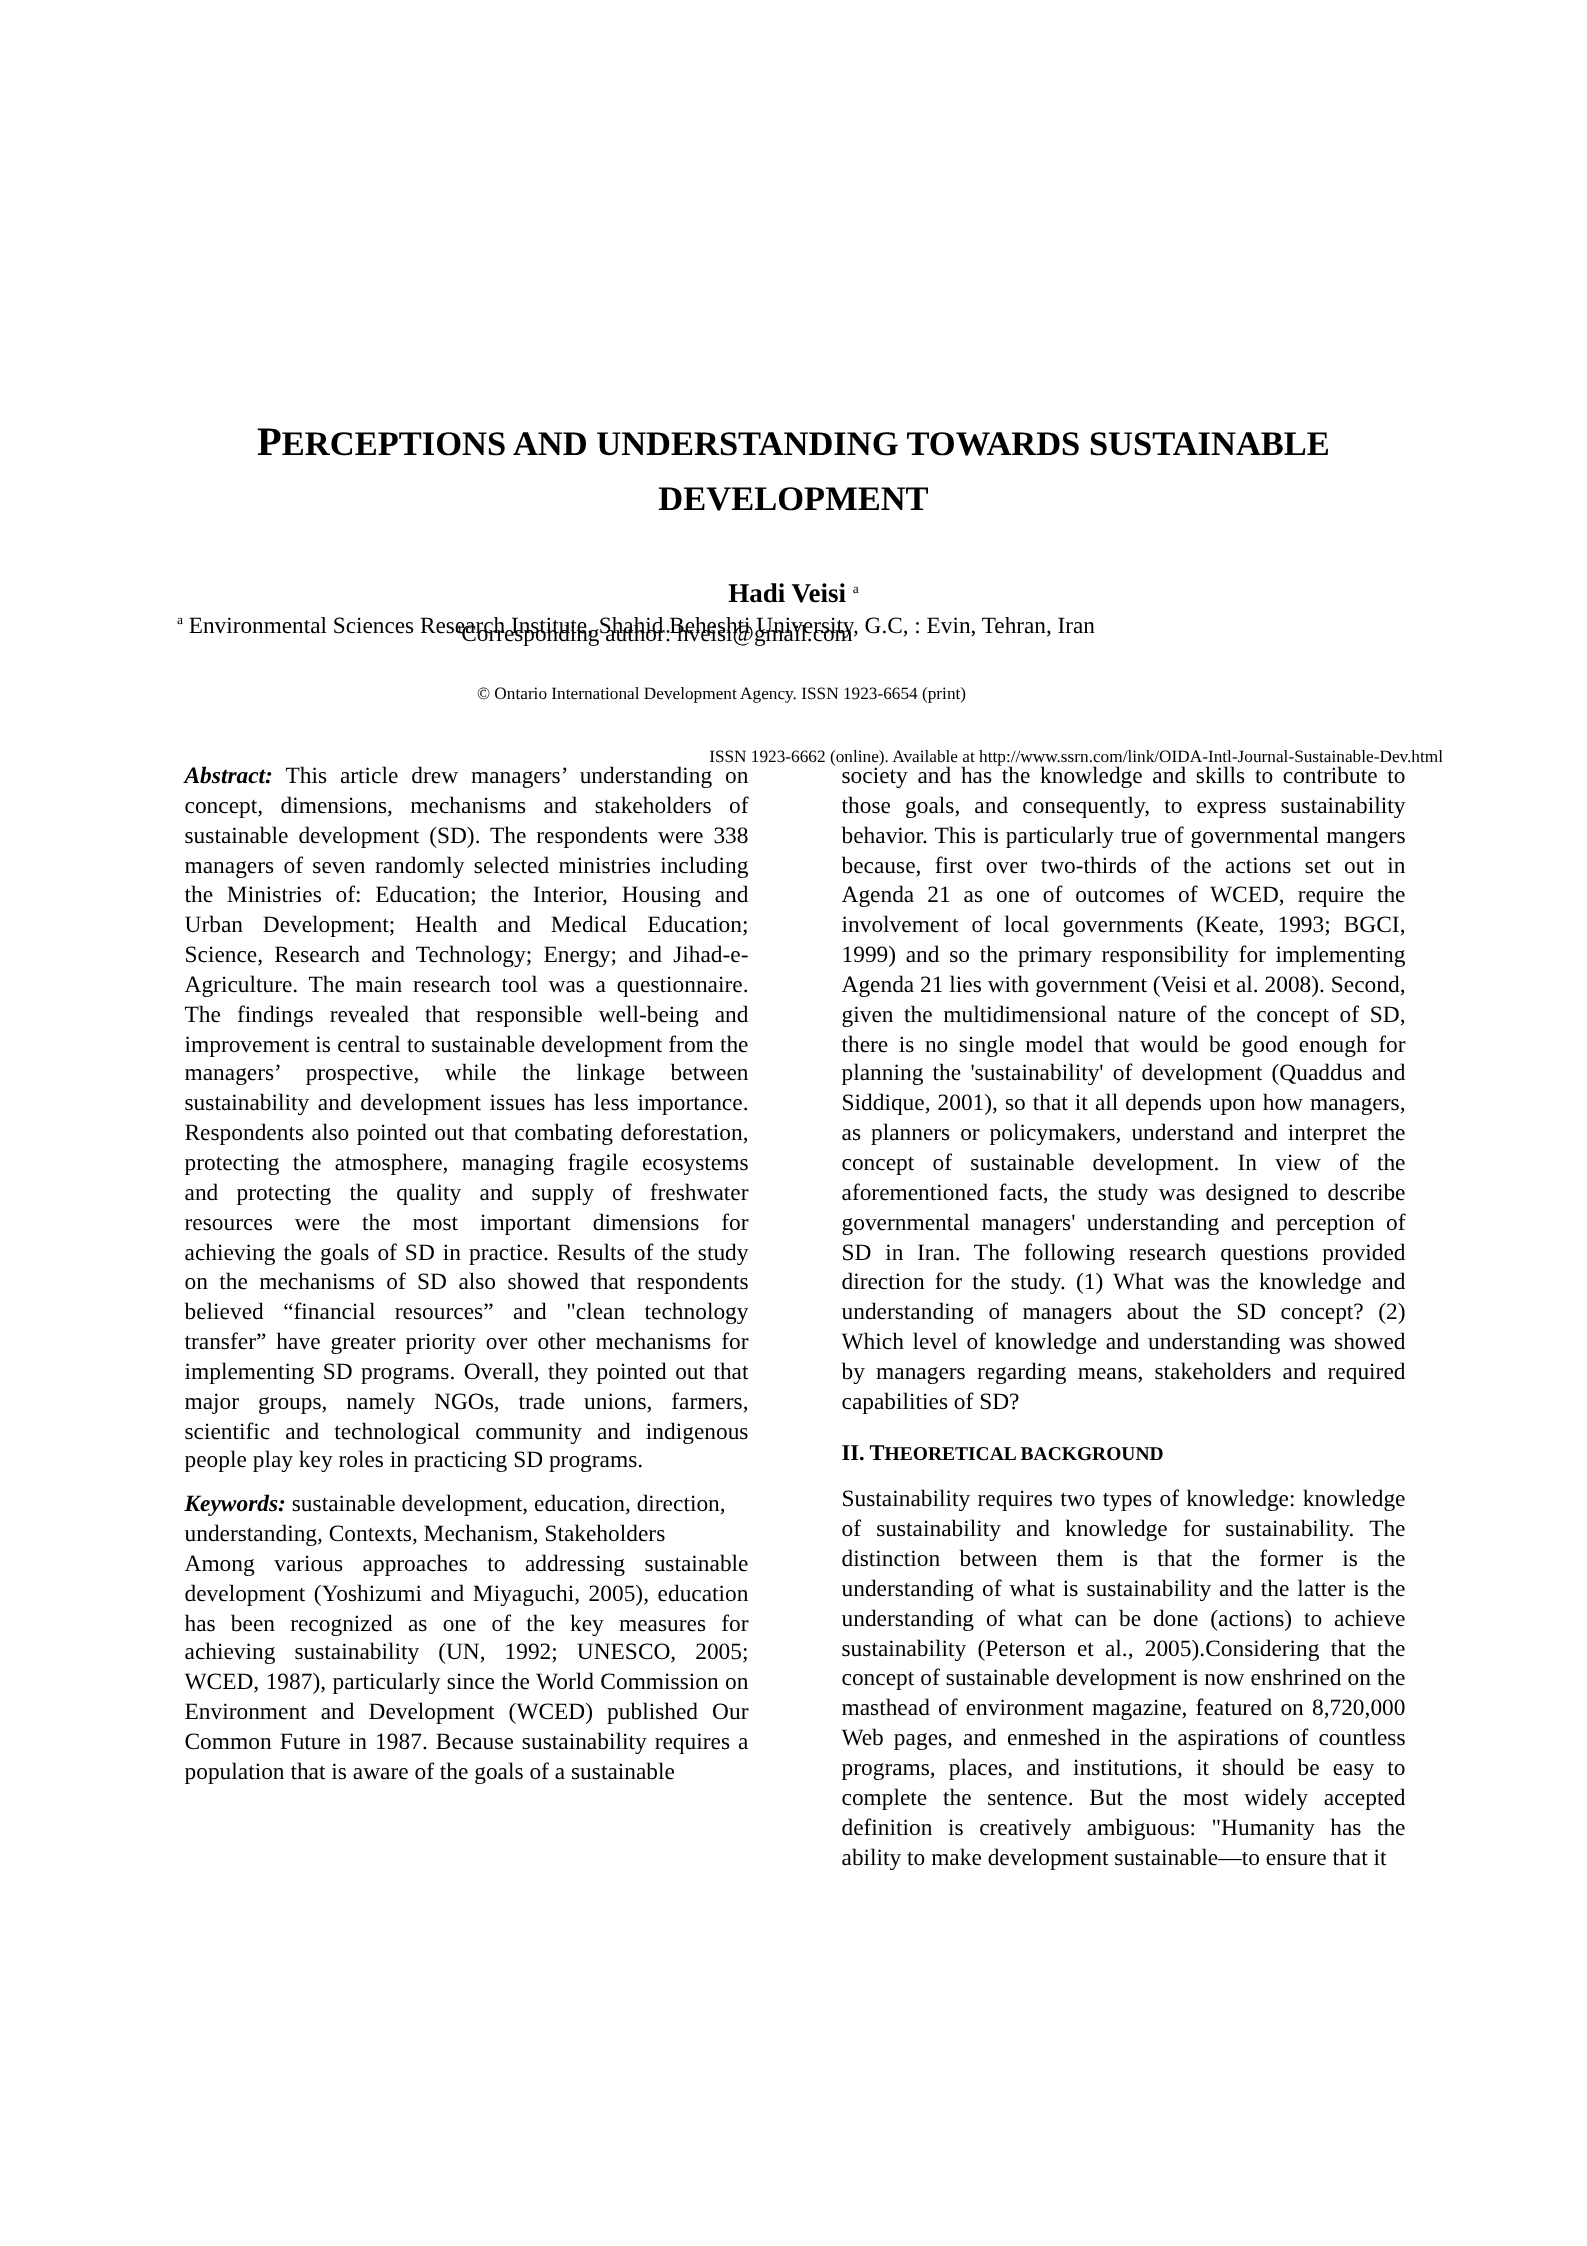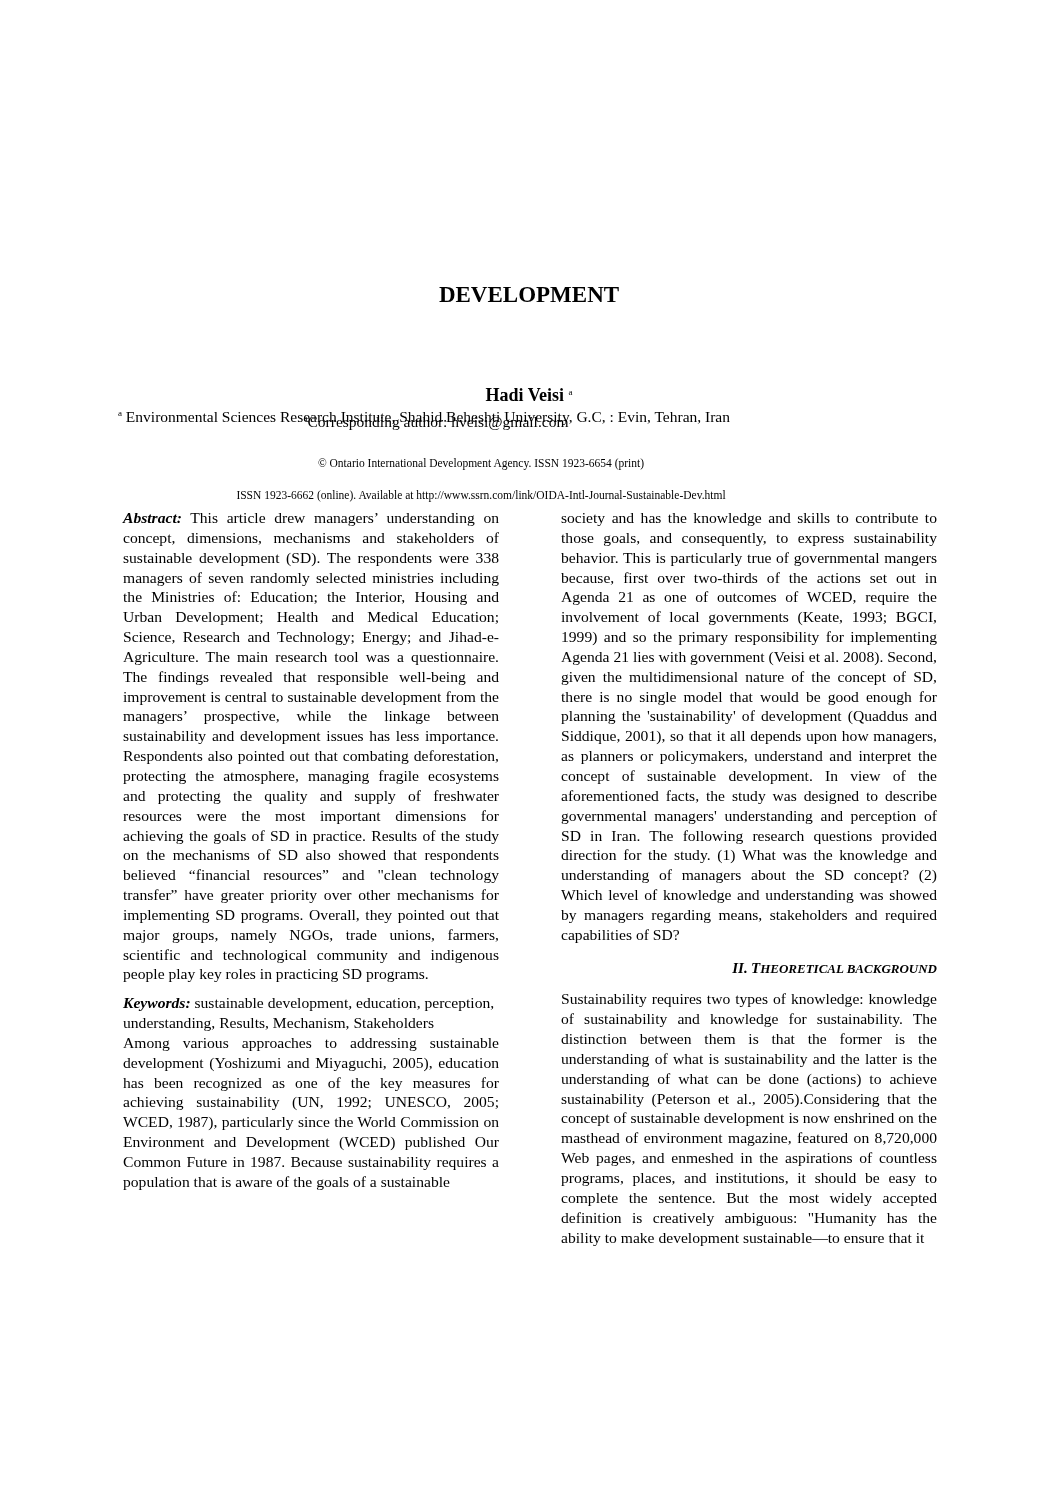--- a/index.html
+++ b/index.html
@@ -22,40 +22,41 @@
     position: absolute; left: 0; width: 848px; text-align: center;
     font-size: 15.5px; line-height: 20px;
   }
   .aff1 { top: 403px; }
   .aff2 { top: 408px; margin-left: 12px; }
   .pub {
     position: absolute; left: 0; width: 962px; text-align: center;
     font-size: 11.5px; line-height: 17px;
   }
   .pub1 { top: 455px; }
-  .pub2 { top: 487px; }
+  .pub2 { top: 497px; text-align: right; }
   .col {
     position: absolute; top: 508px; width: 376px;
     font-size: 15.6px; line-height: 19.85px; text-align: justify;
   }
   .col-left { left: 123px; }
   .col-right { left: 561px; }
   .col p { margin: 0; }
   .lbl { font-weight: bold; font-style: italic; }
   .kw { margin-top: 9px !important; text-align: left; }
   .sec {
-    text-align: right; font-weight: bold; font-size: 13px;
-    margin: 14px 0 11px 0 !important; font-variant: small-caps; font-style: italic;
+    text-align: left; font-weight: bold; font-size: 13px;
+    margin: 14px 0 11px 0 !important; font-variant: small-caps;
   }
   .sec .cap { font-size: 15px; }
 </style>
 </head>
 <body>
 
 <div class="title">
+  <div><span class="big">P</span><span>ERCEPTIONS AND UNDERSTANDING TOWARDS SUSTAINABLE</span></div>
   <div>DEVELOPMENT</div>
 </div>
 
 <div class="author">
   <span>Hadi Veisi</span>
   <sup>a</sup>
 </div>
 
 <div class="aff aff1">
   <sup>a</sup>
@@ -68,21 +69,21 @@
 <div class="pub pub1">© Ontario International Development Agency. ISSN 1923-6654 (print)</div>
 <div class="pub pub2">ISSN 1923-6662 (online). Available at http://www.ssrn.com/link/OIDA-Intl-Journal-Sustainable-Dev.html</div>
 
 <div class="col col-left">
   <p>
     <span class="lbl">Abstract:</span>
     <span>This article drew managers’ understanding on concept, dimensions, mechanisms and stakeholders of sustainable development (SD). The respondents were 338 managers of seven randomly selected ministries including the Ministries of: Education; the Interior, Housing and Urban Development; Health and Medical Education; Science, Research and Technology; Energy; and Jihad-e-Agriculture. The main research tool was a questionnaire. The findings revealed that responsible well-being and improvement is central to sustainable development from the managers’ prospective, while the linkage between sustainability and development issues has less importance. Respondents also pointed out that combating deforestation, protecting the atmosphere, managing fragile ecosystems and protecting the quality and supply of freshwater resources were the most important dimensions for achieving the goals of SD in practice. Results of the study on the mechanisms of SD also showed that respondents believed “financial resources” and "clean technology transfer” have greater priority over other mechanisms for implementing SD programs. Overall, they pointed out that major groups, namely NGOs, trade unions, farmers, scientific and technological community and indigenous people play key roles in practicing SD programs.</span>
   </p>
   <p class="kw">
     <span class="lbl">Keywords:</span>
-    <span>sustainable development, education, perception, understanding, Results, Mechanism, Stakeholders</span>
+    <span>sustainable development, education, direction, understanding, Contexts, Mechanism, Stakeholders</span>
   </p>
   <p>Among various approaches to addressing sustainable development (Yoshizumi and Miyaguchi, 2005), education has been recognized as one of the key measures for achieving sustainability (UN, 1992; UNESCO, 2005; WCED, 1987), particularly since the World Commission on Environment and Development (WCED) published Our Common Future in 1987. Because sustainability requires a population that is aware of the goals of a sustainable</p>
 </div>
 
 <div class="col col-right">
   <p>society and has the knowledge and skills to contribute to those goals, and consequently, to express sustainability behavior. This is particularly true of governmental mangers because, first over two-thirds of the actions set out in Agenda 21 as one of outcomes of WCED, require the involvement of local governments (Keate, 1993; BGCI, 1999) and so the primary responsibility for implementing Agenda 21 lies with government (Veisi et al. 2008). Second, given the multidimensional nature of the concept of SD, there is no single model that would be good enough for planning the 'sustainability' of development (Quaddus and Siddique, 2001), so that it all depends upon how managers, as planners or policymakers, understand and interpret the concept of sustainable development. In view of the aforementioned facts, the study was designed to describe governmental managers' understanding and perception of SD in Iran. The following research questions provided direction for the study. (1) What was the knowledge and understanding of managers about the SD concept? (2) Which level of knowledge and understanding was showed by managers regarding means, stakeholders and required capabilities of SD?</p>
   <p class="sec">
     <span class="cap">II.</span>
     <span class="cap">T</span><span>HEORETICAL BACKGROUND</span>
   </p>

